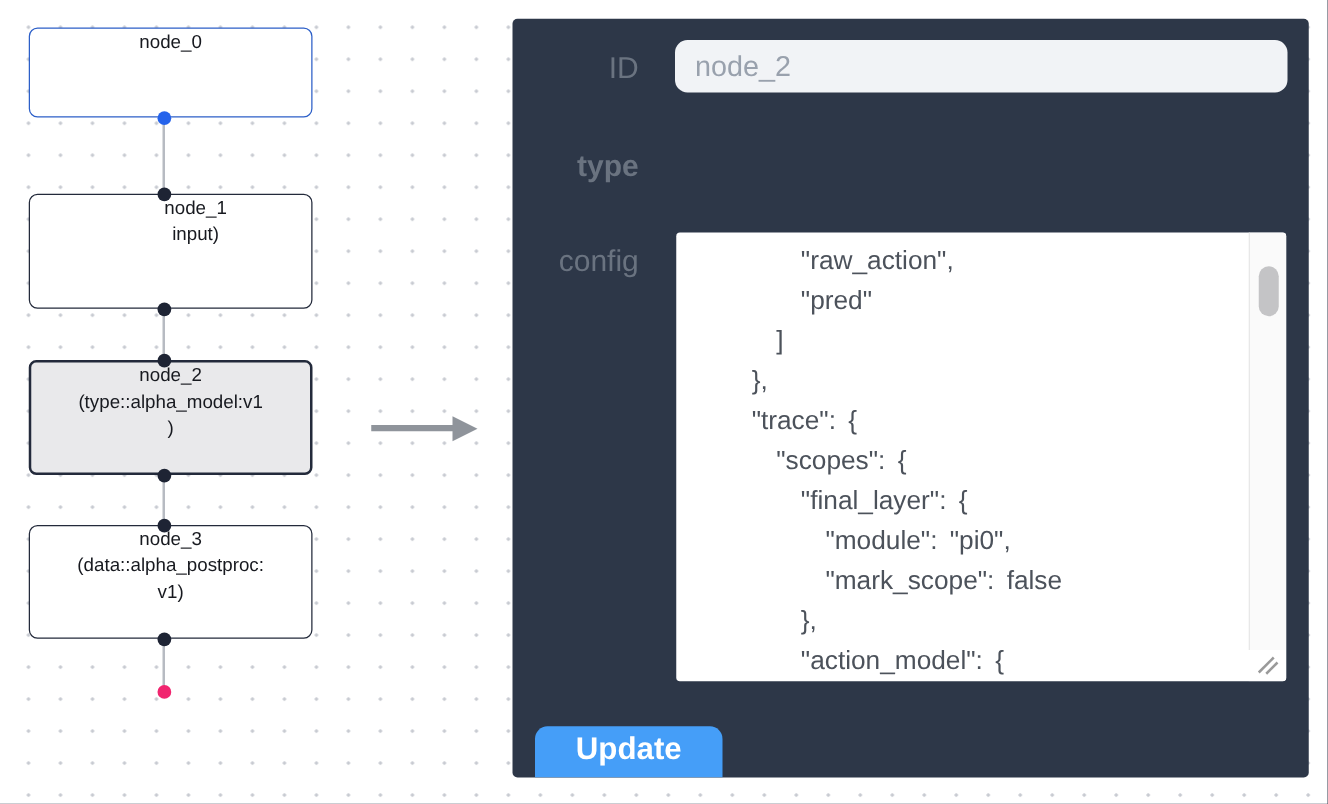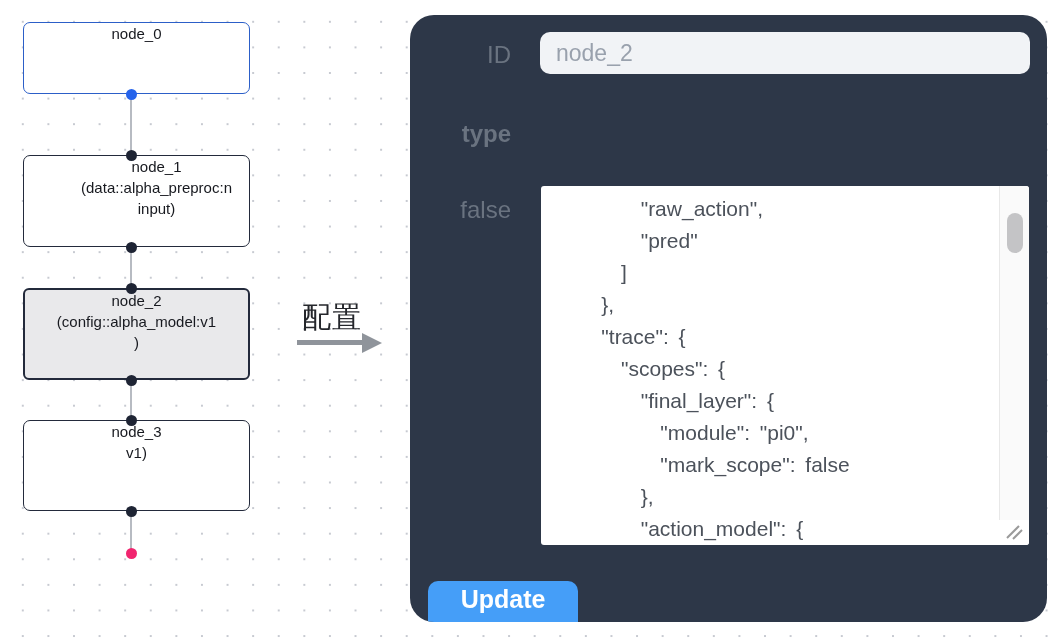--- a/index.html
+++ b/index.html
@@ -45,21 +45,21 @@
   }
   .arrow-line { position:absolute; left:297px; top:340px; width:66px; height:5px; background:#8f949b; }
   .arrow-head {
     position:absolute; left:362px; top:332.5px; width:0; height:0;
     border-left:20px solid #8f949b; border-top:10px solid transparent; border-bottom:10px solid transparent;
   }
 
   
   .panel {
     position:absolute; left:410px; top:15px; width:637px; height:607px;
-    background:#2d3748; border-radius:24px; overflow:hidden;
+    background:#2d3748; border-radius:4px; overflow:hidden;
   }
   .field-label {
     position:absolute; left:15px; width:86px; text-align:right;
     font-size:24px; color:#6a7380;
   }
   .lbl-id     { top:26px; }
   .lbl-type   { top:105px;font-weight:bold; }
   .lbl-config { top:181px; }
 
   .text-input {
@@ -110,54 +110,53 @@
   <div class="edge" style="top:94px;  height:61px;"></div>
   <div class="edge" style="top:247px; height:41px;"></div>
   <div class="edge" style="top:380px; height:40px;"></div>
   <div class="edge" style="top:511px; height:42px;"></div>
 
   <div class="node n0">
     <div>node_0</div>
   </div>
   <div class="node n1">
     <div>node_1</div>
-    <div>(data::alpha_preproc:n</div>
     <div>input)</div>
   </div>
   <div class="node n2">
     <div>node_2</div>
-    <div>(config::alpha_model:v1</div>
+    <div>(type::alpha_model:v1</div>
     <div>)</div>
   </div>
   <div class="node n3">
     <div>node_3</div>
+    <div>(data::alpha_postproc:</div>
     <div>v1)</div>
   </div>
 
   <span class="port blue" style="top:88.5px;"></span>
   <span class="port" style="top:149.5px;"></span>
   <span class="port" style="top:241.5px;"></span>
   <span class="port" style="top:282.5px;"></span>
   <span class="port" style="top:374.5px;"></span>
   <span class="port" style="top:414.5px;"></span>
   <span class="port" style="top:505.5px;"></span>
   <span class="port pink" style="top:547.5px;"></span>
 
-  <div class="trans-label">配置</div>
   <div class="arrow-line"></div>
   <div class="arrow-head"></div>
 
   <div class="panel">
 
     <div class="field-label lbl-id">ID</div>
     <input class="text-input inp-id" type="text" readonly="" value="node_2" style="">
 
     <div class="field-label lbl-type">type</div>
 
-    <div class="field-label lbl-config">false</div>
+    <div class="field-label lbl-config">config</div>
 
     <div class="config-box">
       <div class="config-text">        "raw_action",
         "pred"
       ]
     },
     "trace": {
       "scopes": {
         "final_layer": {
           "module": "pi0",

